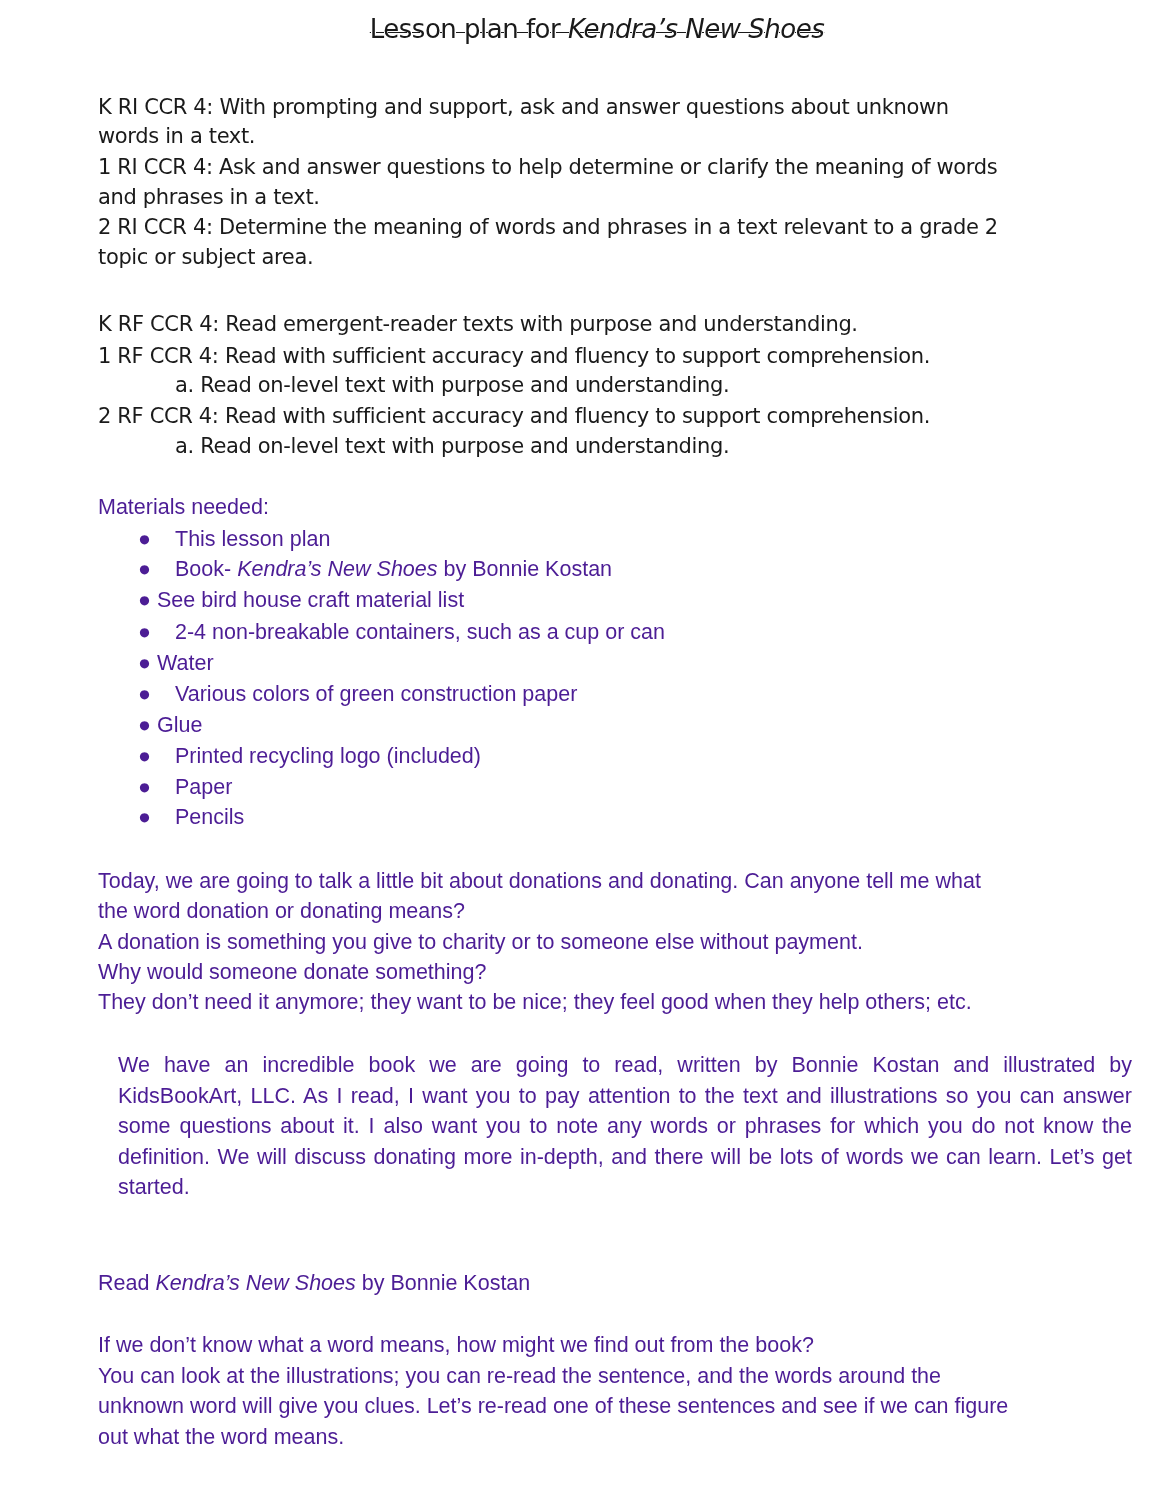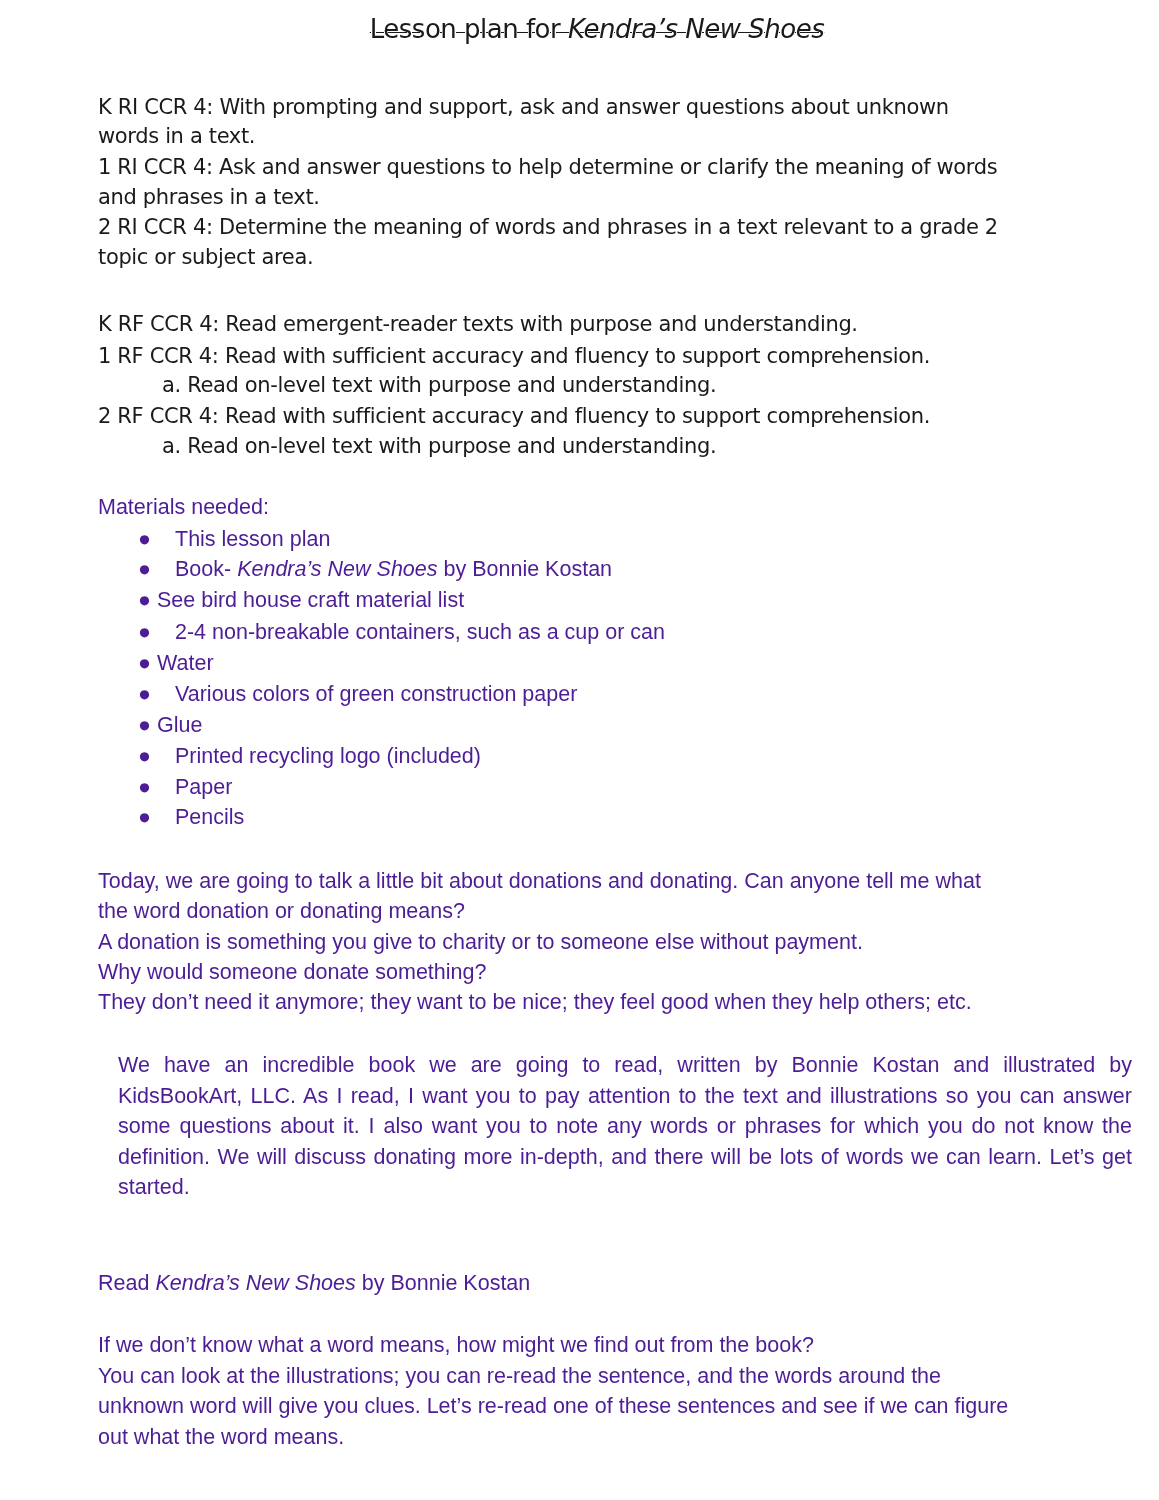--- a/index.html
+++ b/index.html
@@ -47,21 +47,21 @@
     .sans-arial {
       font-family: "Liberation Sans", sans-serif;
       font-size: 21.5px;
       color: #4c1d95;
     }
     .line {
       position: absolute;
       left: 98px;
       white-space: nowrap;
     }
-    .indent { left: 162px; }
+    .indent { left: 175px; }
 
     .bullet-row {
       position: absolute;
       white-space: nowrap;
     }
     .bullet-dot {
       position: absolute;
       left: 138px;
     }
     .bullet-text-wide { position: absolute; left: 175px; }

